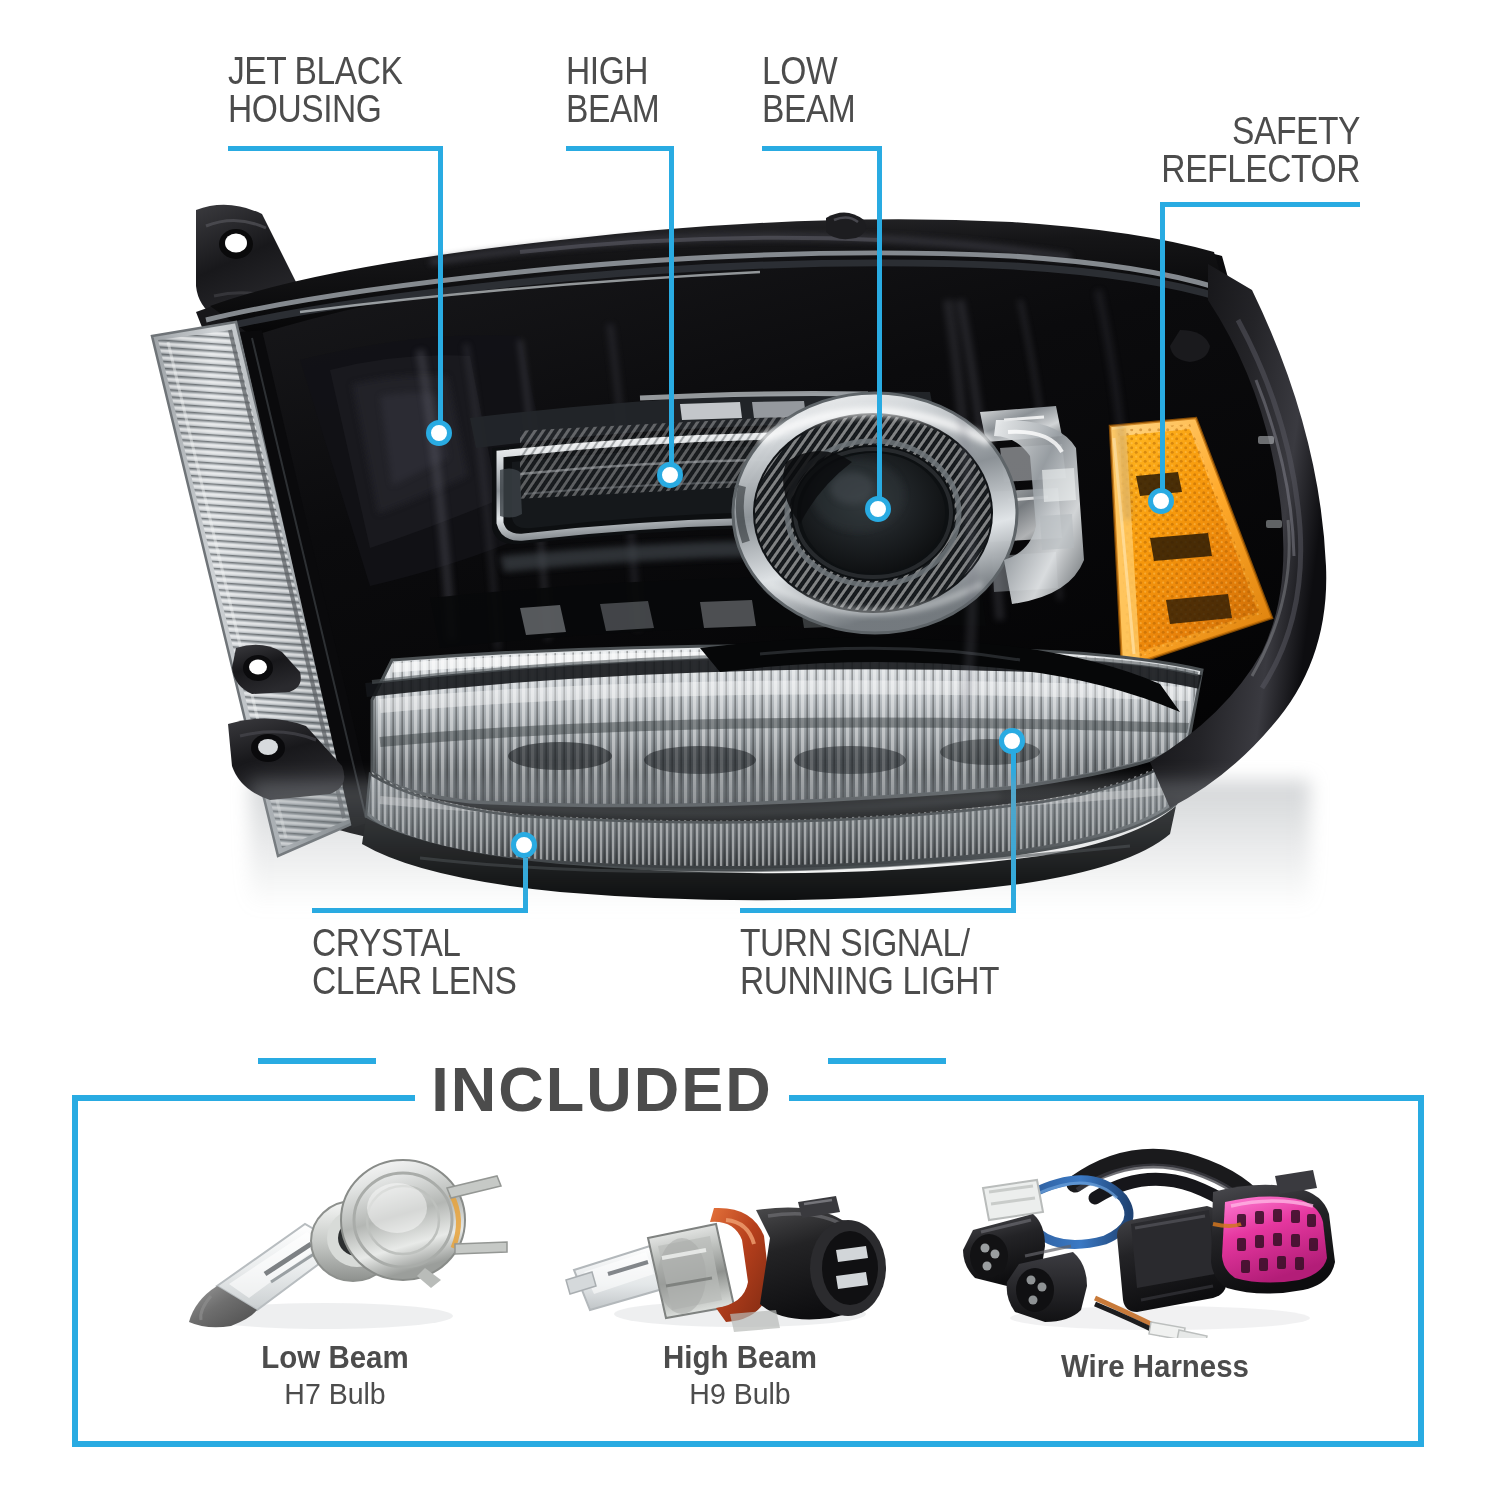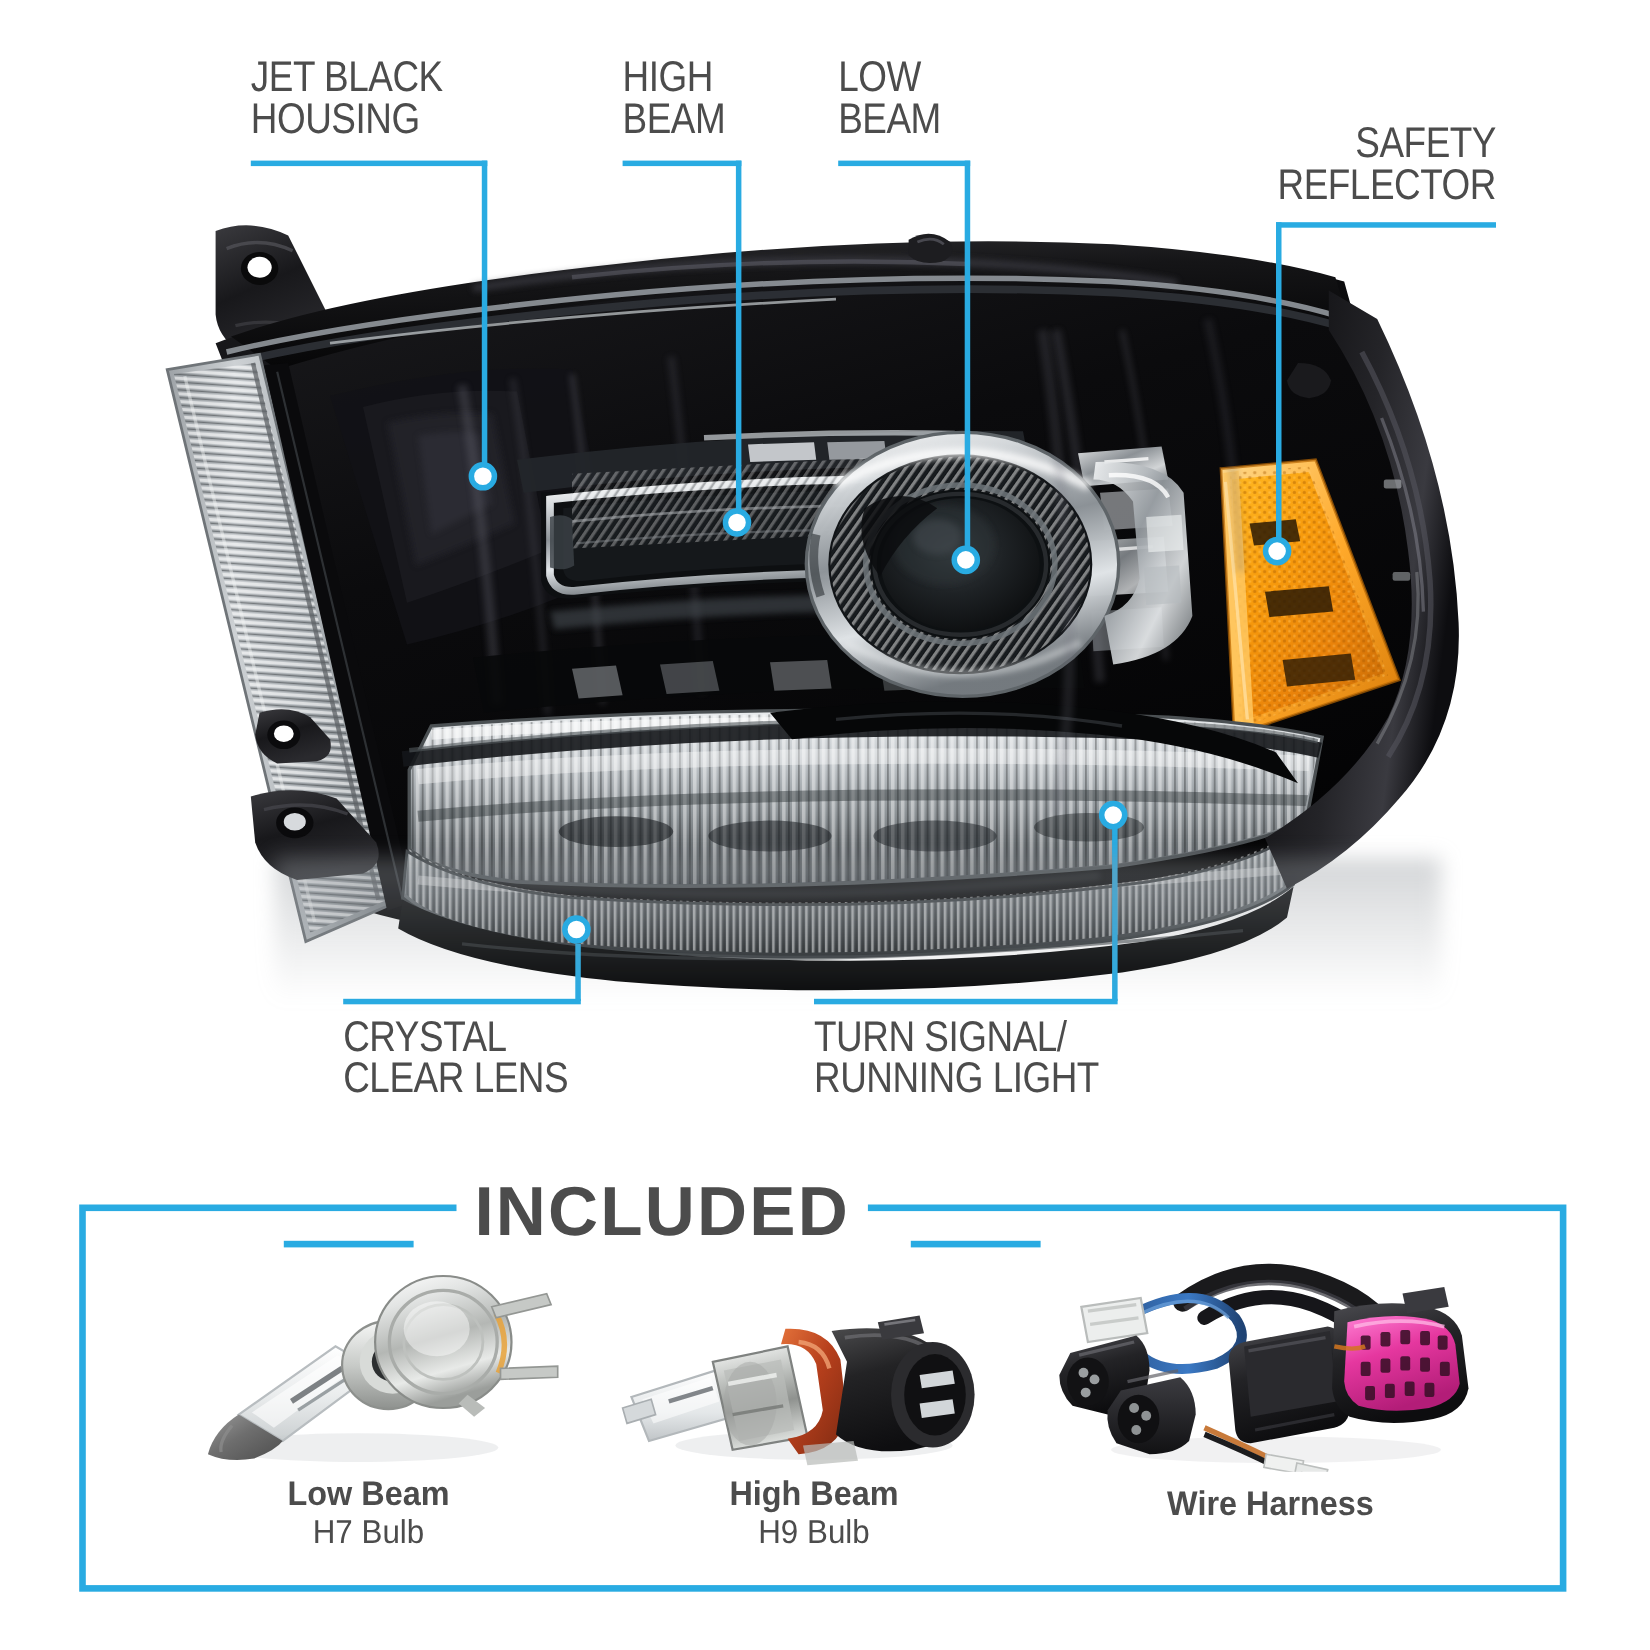--- a/index.html
+++ b/index.html
@@ -61,21 +61,21 @@
     width:1352px;height:352px;
     border:6px solid #29abe2;
     box-sizing:border-box;
     background:#ffffff;
     z-index:5;
   }
   #included-title-wrap{
     position:absolute;
     left:0;right:0;top:1058px;
     height:76px;
-    display:flex;align-items:flex-end;justify-content:center;
+    display:flex;align-items:flex-start;justify-content:center;
     gap:39px;
     z-index:10;
   }
   #included-title-wrap .rule{
     width:118px;height:6px;background:#29abe2;flex:0 0 auto;
   }
   #included-title{
     font-size:63px;font-weight:bold;color:#4c4c4c;
     letter-spacing:2px;
     background:#ffffff;

